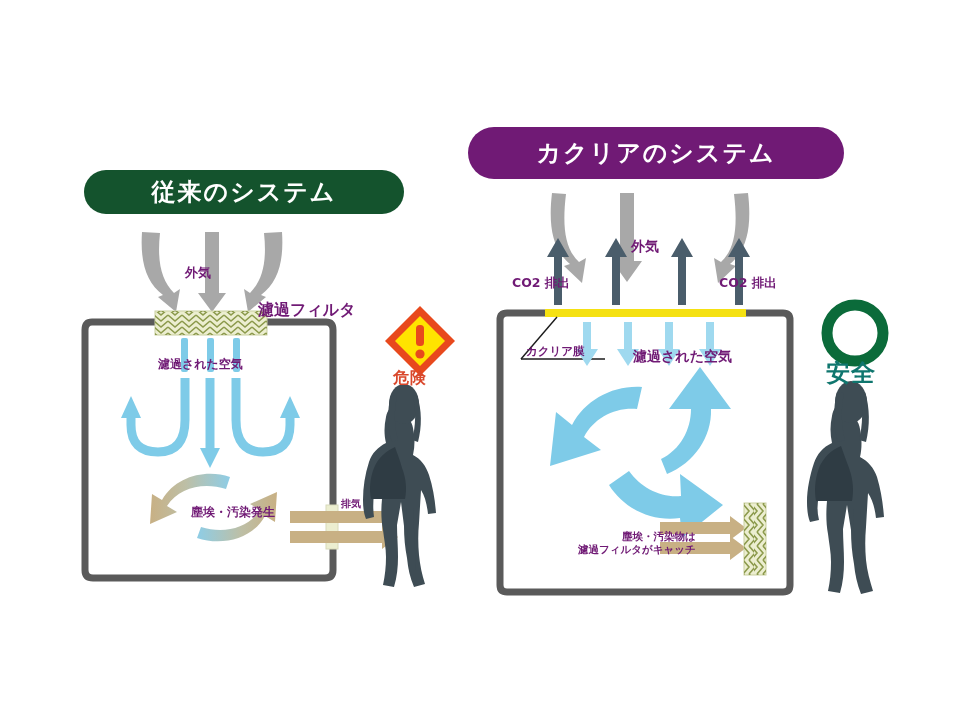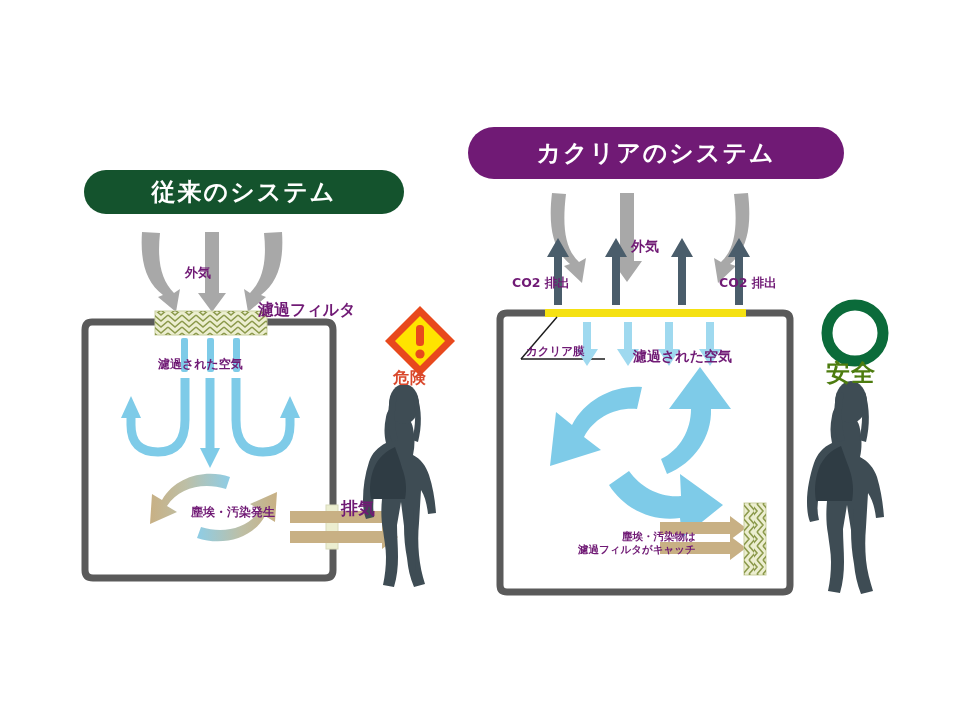--- a/index.html
+++ b/index.html
@@ -21,31 +21,31 @@
 
   .lbl{
     position:absolute;color:#701a75;font-weight:700;
     font-family:"DejaVu Sans","Liberation Sans",sans-serif;
     white-space:nowrap;line-height:1.25;
   }
   #lbl-gaiki-l{left:185px;top:265px;font-size:13px;}
   #lbl-filter-l{left:258px;top:300px;font-size:16px;}
   #lbl-filtered-air{left:158px;top:357px;font-size:12px;}
   #lbl-dust-l{left:168px;top:505px;font-size:12px;margin-left:23px;}
-  #lbl-haiki{left:341px;top:498px;font-size:17px;}
+  #lbl-haiki{left:341px;top:498px;font-size:10px;}
 
   #lbl-gaiki-r{left:631px;top:238px;font-size:14px;}
   #lbl-co2-left{left:512px;top:275px;font-size:12.5px;}
   #lbl-co2-right{left:719px;top:275px;font-size:12.5px;}
   #lbl-kakuria-maku{left:526px;top:344px;font-size:11.5px;}
   #lbl-oxygen{left:633px;top:348px;font-size:14px;}
   #lbl-dust-r{left:578px;top:530px;font-size:10.5px;text-align:right;}
 
   #lbl-danger{left:393px;top:368px;font-size:16px;color:#d9472b;font-weight:700;letter-spacing:1px;}
-  #lbl-safe{left:826px;top:358px;font-size:24px;color:#4d7c0f;font-weight:700;letter-spacing:1px;}
+  #lbl-safe{left:826px;top:358px;font-size:24px;color:#0f766e;font-weight:700;letter-spacing:1px;}
 </style>
 </head>
 <body>
 
 <div id="stage">
 
   <svg id="scene" viewBox="0 0 960 720">
     <defs>
 
       <linearGradient id="gradBlueTan" x1="1" y1="0" x2="0" y2="0">

